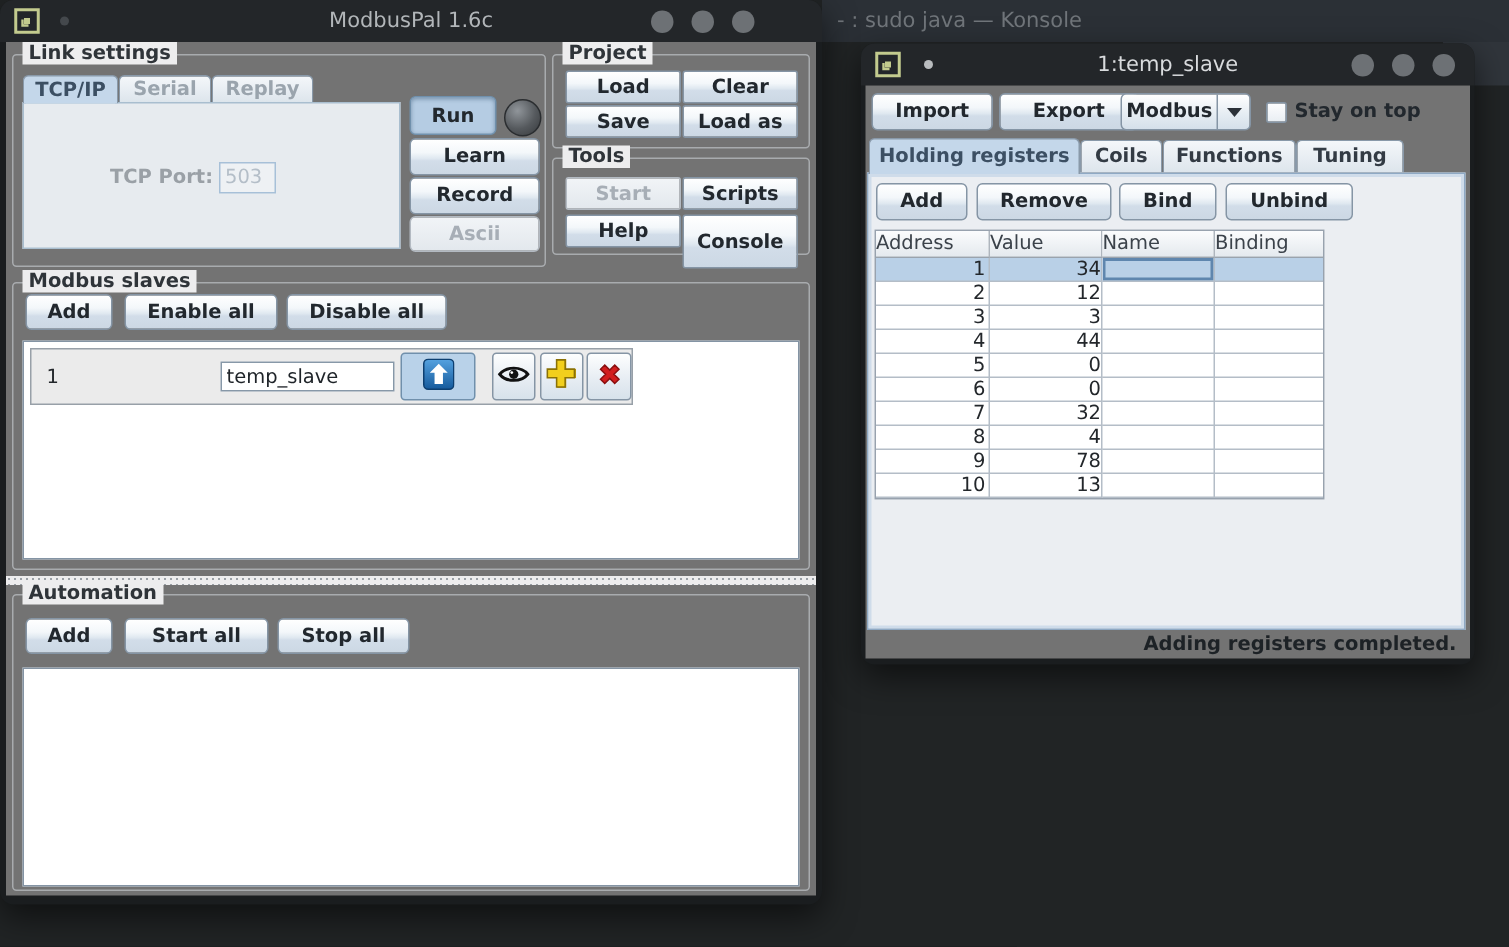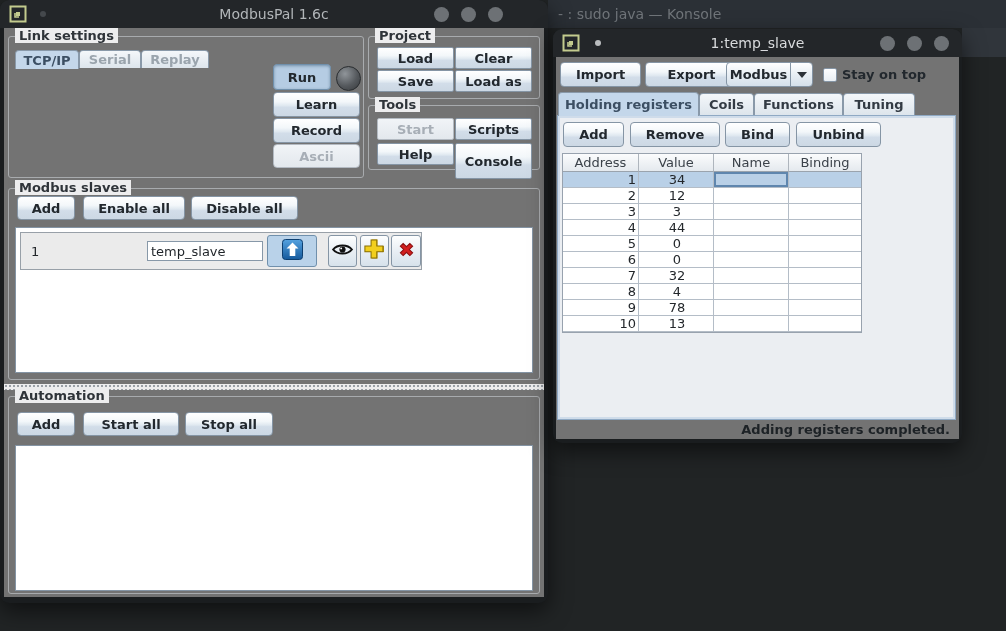--- a/index.html
+++ b/index.html
@@ -59,30 +59,30 @@
   .combo .txt{flex:1;display:flex;align-items:center;justify-content:center}
   .combo .arr{width:21px;border-left:1px solid #8595a5;display:flex;align-items:center;justify-content:center}
   .tri-down{width:0;height:0;border-left:5px solid transparent;border-right:5px solid transparent;
        border-top:6px solid #2b3138}
   .cb{position:absolute;width:14px;height:14px;box-sizing:border-box;border:1px solid #8595a5;
        border-radius:2px;background:linear-gradient(#fdfdfe,#e9eef3)}
   .tabpanel-right{position:absolute;background:#ebeef2;border:1px solid #8fa9c4;box-sizing:border-box;
        box-shadow:inset 0 0 0 2px #cfdcea;z-index:2}
   .rtable{position:absolute;border:1px solid #98a2ae;box-sizing:content-box;background:#fff}
   .thead,.trow{display:grid;grid-template-columns:76px 75px 75px 72px}
-  .thead .hc{height:18px;line-height:18px;text-align:center;font-size:13px;color:#3b424a;
+  .thead .hc{height:18px;line-height:18px;text-align:left;font-size:13px;color:#3b424a;
        background:linear-gradient(#fbfcfd,#e4e9ee);border-right:1px solid #aeb5bd;border-bottom:1px solid #9aa3ad;
        box-sizing:border-box}
   .thead .hc:last-child{border-right:none}
   .trow{height:16px}
   .trow .tc{height:16px;line-height:15px;font-size:13px;color:#23272b;box-sizing:border-box;
        border-right:1px solid #b4bdc7;border-bottom:1px solid #b4bdc7;overflow:hidden;white-space:nowrap}
   .trow .tc:last-child{border-right:none}
   .trow .addr{text-align:right;padding-right:2px}
-  .trow .val{text-align:center;padding-left:2px}
+  .trow .val{text-align:right;padding-left:2px}
   .trow.sel .tc{background:#b9d0e7}
   .tc.focuscell{box-shadow:inset 0 0 0 2px #5f86ae}
   .status-line{position:absolute;font-weight:bold;font-size:13px;color:#1d2226;text-align:right;box-sizing:border-box}
   .lbl{position:absolute;font-size:13px;white-space:nowrap}
   .b{font-weight:bold}
 </style>
 </head>
 <body>
 
 <div class="abs konsole-bar">
@@ -108,20 +108,24 @@
     </div>
   </div>
 
   <div class="body-panel" style="left:4px;top:28px;width:540px;height:569px">
 
     <div class="grp" style="left:4px;top:8px;width:354px;height:140px">
       <span class="grp-label">Link settings</span>
       <div class="tab on" style="left:6px;top:13px;width:64px;height:19px">TCP/IP</div>
       <div class="tab" style="left:70px;top:13px;width:62px;height:18px">Serial</div>
       <div class="tab" style="left:132px;top:13px;width:68px;height:18px">Replay</div>
+      <div class="tabpanel-left" style="left:6px;top:31px;width:252px;height:98px">
+        <span class="lbl b" style="left:34px;top:42px;width:92px;text-align:right;color:#9aa0a6">TCP Port:</span>
+        <input class="field dis" style="left: 130px; top: 39px; width: 38px; height: 21px;" readonly="" value="503">
+      </div>
       <div class="btn toggled" style="left:264px;top:27px;width:58px;height:26px;z-index:3">Run</div>
       <span class="led" style="left:327px;top:29px"></span>
       <div class="btn" style="left:264px;top:55px;width:87px;height:25px;z-index:3">Learn</div>
       <div class="btn" style="left:264px;top:81px;width:87px;height:25px;z-index:3">Record</div>
       <div class="btn disabled" style="left:264px;top:107px;width:87px;height:24px;z-index:3">Ascii</div>
     </div>
 
     <div class="grp" style="left:364px;top:8px;width:170px;height:61px">
       <span class="grp-label">Project</span>
       <div class="btn sq" style="left:8px;top:10px;width:77px;height:22px">Load</div>
@@ -194,21 +198,21 @@
     <div class="grp" style="left:4px;top:368px;width:530px;height:196px">
       <span class="grp-label">Automation</span>
       <div class="btn" style="left:8px;top:15px;width:58px;height:24px">Add</div>
       <div class="btn" style="left:74px;top:15px;width:96px;height:24px">Start all</div>
       <div class="btn" style="left:176px;top:15px;width:88px;height:24px">Stop all</div>
       <div class="white-panel" style="left:6px;top:48px;width:518px;height:146px"></div>
     </div>
   </div>
 </div>
 
-<div class="abs win" style="left:553px;top:29px;width:409px;height:414px">
+<div class="abs win" style="left:574px;top:29px;width:409px;height:414px">
   <div class="titlebar" style="background:#232629;border-radius:9px 9px 0 0">
     <span class="win-icon">
       <svg width="18" height="18" viewBox="0 0 18 18">
         <rect x="1.5" y="1.5" width="15" height="15" fill="none" stroke="#c3cb8e" stroke-width="2"></rect>
         <rect x="7" y="7" width="4" height="4" fill="#c3cb8e"></rect>
         <path d="M6 8 v4 h4" stroke="#c3cb8e" stroke-width="1.6" fill="none"></path>
       </svg>
     </span>
     <span class="pin-dot" style="left:42px;top:11px;width:6px;height:6px;background:#b9bcbe"></span>
     <div class="title-text" style="color:#d9dbdd">1:temp_slave</div>

